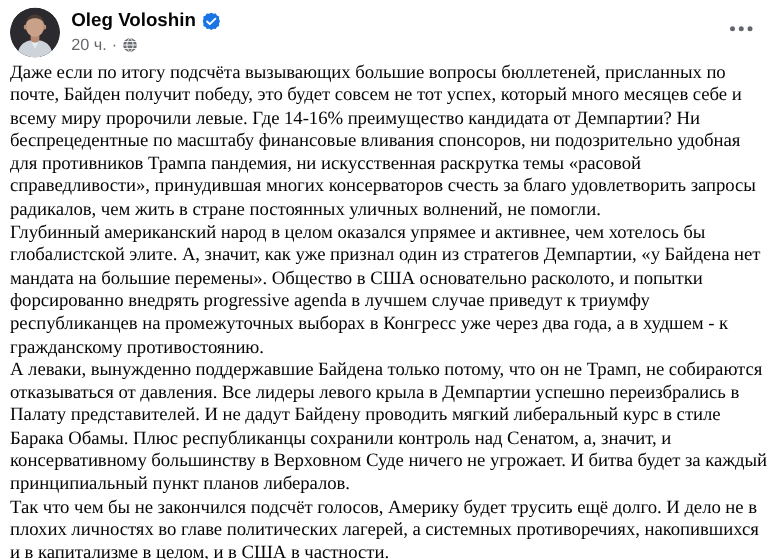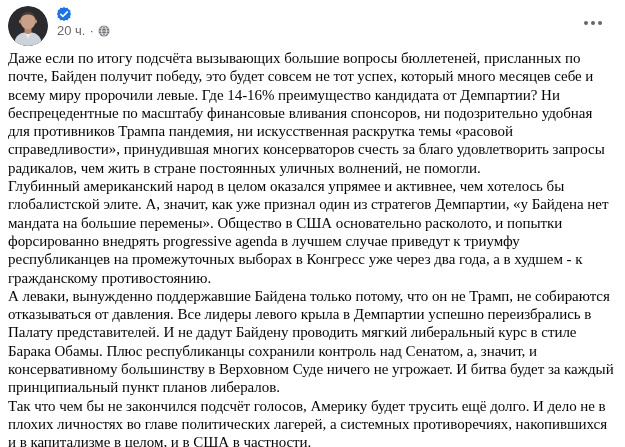--- a/index.html
+++ b/index.html
@@ -117,20 +117,21 @@
           <path d="M12.5 13 C13 7.5 17 5.5 20 5.5 C23 5.5 27 7.5 27.5 13 C26 9.5 23 8.5 20 8.5 C17 8.5 14 9.5 12.5 13 Z" fill="#4a3b33"></path>
 
           <ellipse cx="12.3" cy="15.5" rx="1.3" ry="2" fill="#bb9077"></ellipse>
           <ellipse cx="27.7" cy="15.5" rx="1.3" ry="2" fill="#bb9077"></ellipse>
         </g>
       </svg>
     </div>
 
     <div class="header-text">
       <div class="author-row">
+        <span class="author-name">Oleg Voloshin</span>
         <span class="verified-badge">
           <svg width="14" height="14" viewBox="0 0 16 16">
             <path d="M8 0 L9.9 1.2 L12.1 0.9 L13.2 2.8 L15.2 3.7 L15.1 6 L16 8 L15.1 10 L15.2 12.3 L13.2 13.2 L12.1 15.1 L9.9 14.8 L8 16 L6.1 14.8 L3.9 15.1 L2.8 13.2 L0.8 12.3 L0.9 10 L0 8 L0.9 6 L0.8 3.7 L2.8 2.8 L3.9 0.9 L6.1 1.2 Z" fill="#1b74e4"></path>
             <path d="M4.2 8.2 L6.7 10.7 L11.8 5.6" fill="none" stroke="#ffffff" stroke-width="1.7" stroke-linecap="round" stroke-linejoin="round"></path>
           </svg>
         </span>
       </div>
       <div class="meta-row">
         <span class="timestamp">20 ч.</span>
         <span class="sep">·</span>

